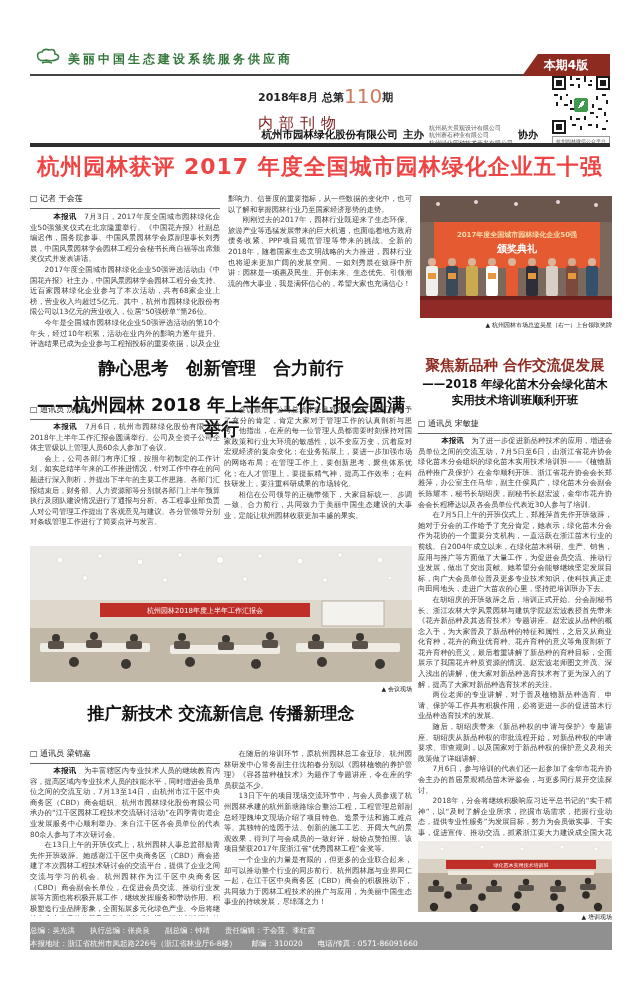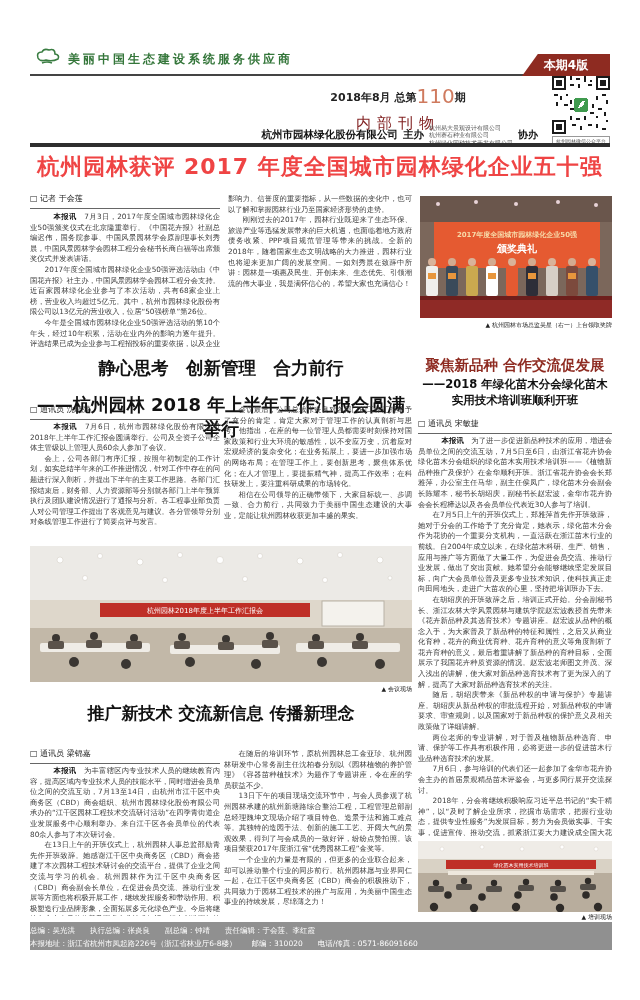--- a/index.html
+++ b/index.html
@@ -10,21 +10,21 @@
   .logo{position:absolute;left:2px;bottom:4px;}
   .tagline{position:absolute;left:38px;bottom:6px;font-family:"DejaVu Serif",serif;font-weight:bold;
            font-size:12px;color:#34763a;letter-spacing:3px;white-space:nowrap;}
   .badge{position:absolute;right:0;bottom:-2px;width:88px;height:22px;background:#8e2b21;color:#fff;
          font-size:12px;font-weight:bold;text-align:center;line-height:22px;
          clip-path:polygon(18% 0,100% 0,100% 100%,0 100%);}
   .masthead{position:absolute;left:30px;right:30px;top:80px;height:62px;}
   .brand{position:absolute;left:24px;top:-10px;font-family:"DejaVu Serif",serif;font-weight:bold;
          font-size:82px;line-height:74px;letter-spacing:78px;color:#9e2017;white-space:nowrap;
          text-shadow:1px 1px 0 rgba(158,32,23,.4);}
-  .mast-right{position:absolute;right:72px;top:2px;width:280px;text-align:center;}
+  .mast-right{position:absolute;right:72px;top:2px;width:280px;text-align:left;}
   .issue-line{font-size:11px;font-weight:bold;color:#222;white-space:nowrap;}
   .issue-num{font-size:20px;font-weight:normal;color:#cf7a5e;position:relative;top:2px;}
   .pub-type{font-size:15px;color:#7f1d1d;letter-spacing:6px;margin-top:8px;}
   .org-row{position:absolute;right:72px;bottom:-4px;display:flex;align-items:center;gap:5px;}
   .organizer{font-size:10.5px;font-weight:bold;color:#111;white-space:nowrap;}
   .org-role{font-size:10.5px;font-weight:bold;color:#111;}
   .coorgs{display:flex;flex-direction:column;font-size:6px;line-height:7.5px;color:#555;text-align:left;}
   .co-role{font-size:10px;font-weight:bold;color:#111;}
   .qr{position:absolute;right:0;top:-4px;width:58px;height:58px;}
   .qr-caption{position:absolute;right:0;top:56px;width:56px;border:1px solid #999;font-size:5px;
@@ -296,22 +296,22 @@
   </div>
 
   <div class="sec-title" style="top:356px;left:418px;width:194px;font-size:14.5px;color:#8e2b21;">聚焦新品种 合作交流促发展</div>
   <div class="sec-title" style="top:377px;left:418px;width:194px;font-size:11.5px;">——2018 年绿化苗木分会绿化苗木</div>
   <div class="sec-title" style="top:393px;left:418px;width:194px;font-size:11.5px;">实用技术培训班顺利开班</div>
   <div class="byline" style="top:418px;left:418px;width:194px;">□ 通讯员 宋敏捷</div>
   <div class="bt" style="top:436px;left:418px;width:194px;height:402px;">
     <p><b>本报讯</b><span>　为了进一步促进新品种技术的应用，增进会员单位之间的交流互动，7月5日至6日，由浙江省花卉协会绿化苗木分会组织的绿化苗木实用技术培训班——《植物新品种推广及保护》在金华顺利开班。浙江省花卉协会会长郑雅萍，办公室主任马华，副主任侯凤广，绿化苗木分会副会长陈耀本，秘书长胡绍庆，副秘书长赵宏波，金华市花卉协会会长程樟达以及各会员单位代表近30人参与了培训。</span></p>
     <p><span>在7月5日上午的开班仪式上，郑雅萍首先作开班致辞，她对于分会的工作给予了充分肯定，她表示，绿化苗木分会作为花协的一个重要分支机构，一直活跃在浙江苗木行业的前线。自2004年成立以来，在绿化苗木科研、生产、销售，应用与推广等方面做了大量工作，为促进会员交流、推动行业发展，做出了突出贡献。她希望分会能够继续坚定发展目标，向广大会员单位普及更多专业技术知识，使科技真正走向田间地头，走进广大苗农的心里，坚持把培训班办下去。</span></p>
     <p><span>在胡绍庆的开班致辞之后，培训正式开始。分会副秘书长、浙江农林大学风景园林与建筑学院赵宏波教授首先带来《花卉新品种及其选育技术》专题讲座。赵宏波从品种的概念入手，为大家普及了新品种的特征和属性，之后又从商业化育种，花卉的商业优育种、花卉育种的意义等角度剖析了花卉育种的意义，最后着重讲解了新品种的育种目标，全面展示了我国花卉种质资源的情况。赵宏波老师图文并茂、深入浅出的讲解，使大家对新品种选育技术有了更为深入的了解，提高了大家对新品种选育技术的关注。</span></p>
+    <p><span>两位老师的专业讲解，对于普及植物新品种选育、申请、保护等工作具有积极作用，必将更进一步的促进苗木行业品种选育技术的发展。</span></p>
     <p><span>随后，胡绍庆带来《新品种权的申请与保护》专题讲座。胡绍庆从新品种权的审批流程开始，对新品种权的申请要求、审查规则，以及国家对于新品种权的保护意义及相关政策做了详细讲解。</span></p>
-    <p><span>两位老师的专业讲解，对于普及植物新品种选育、申请、保护等工作具有积极作用，必将更进一步的促进苗木行业品种选育技术的发展。</span></p>
     <p><span>7月6日，参与培训的代表们还一起参加了金华市花卉协会主办的首届景观精品苗木评鉴会，与更多同行展开交流探讨。</span></p>
     <p><span>2018年，分会将继续积极响应习近平总书记的“实干精神”，以“及时了解企业所求，挖掘市场需求，把握行业动态，提供专业性服务”为发展目标，努力为会员做实事、干实事，促进宣传、推动交流，抓紧浙江要大力建设成全国大花园的契机，更好地推动浙江绿化苗木行业的持续发展。</span></p>
   </div>
   <div class="photo" style="top:841px;left:418px;width:194px;height:71px;">
     <svg width="194" height="71" viewBox="0 0 194 71">
       <rect width="194" height="71" fill="#b8ad9d"></rect>
       <rect width="194" height="18" fill="#efece7"></rect>
       <g fill="#ffffff" stroke="#d8d2c8" stroke-width="0.5">
         <circle cx="24" cy="8" r="2"></circle>
           <circle cx="64" cy="6" r="2"></circle>

